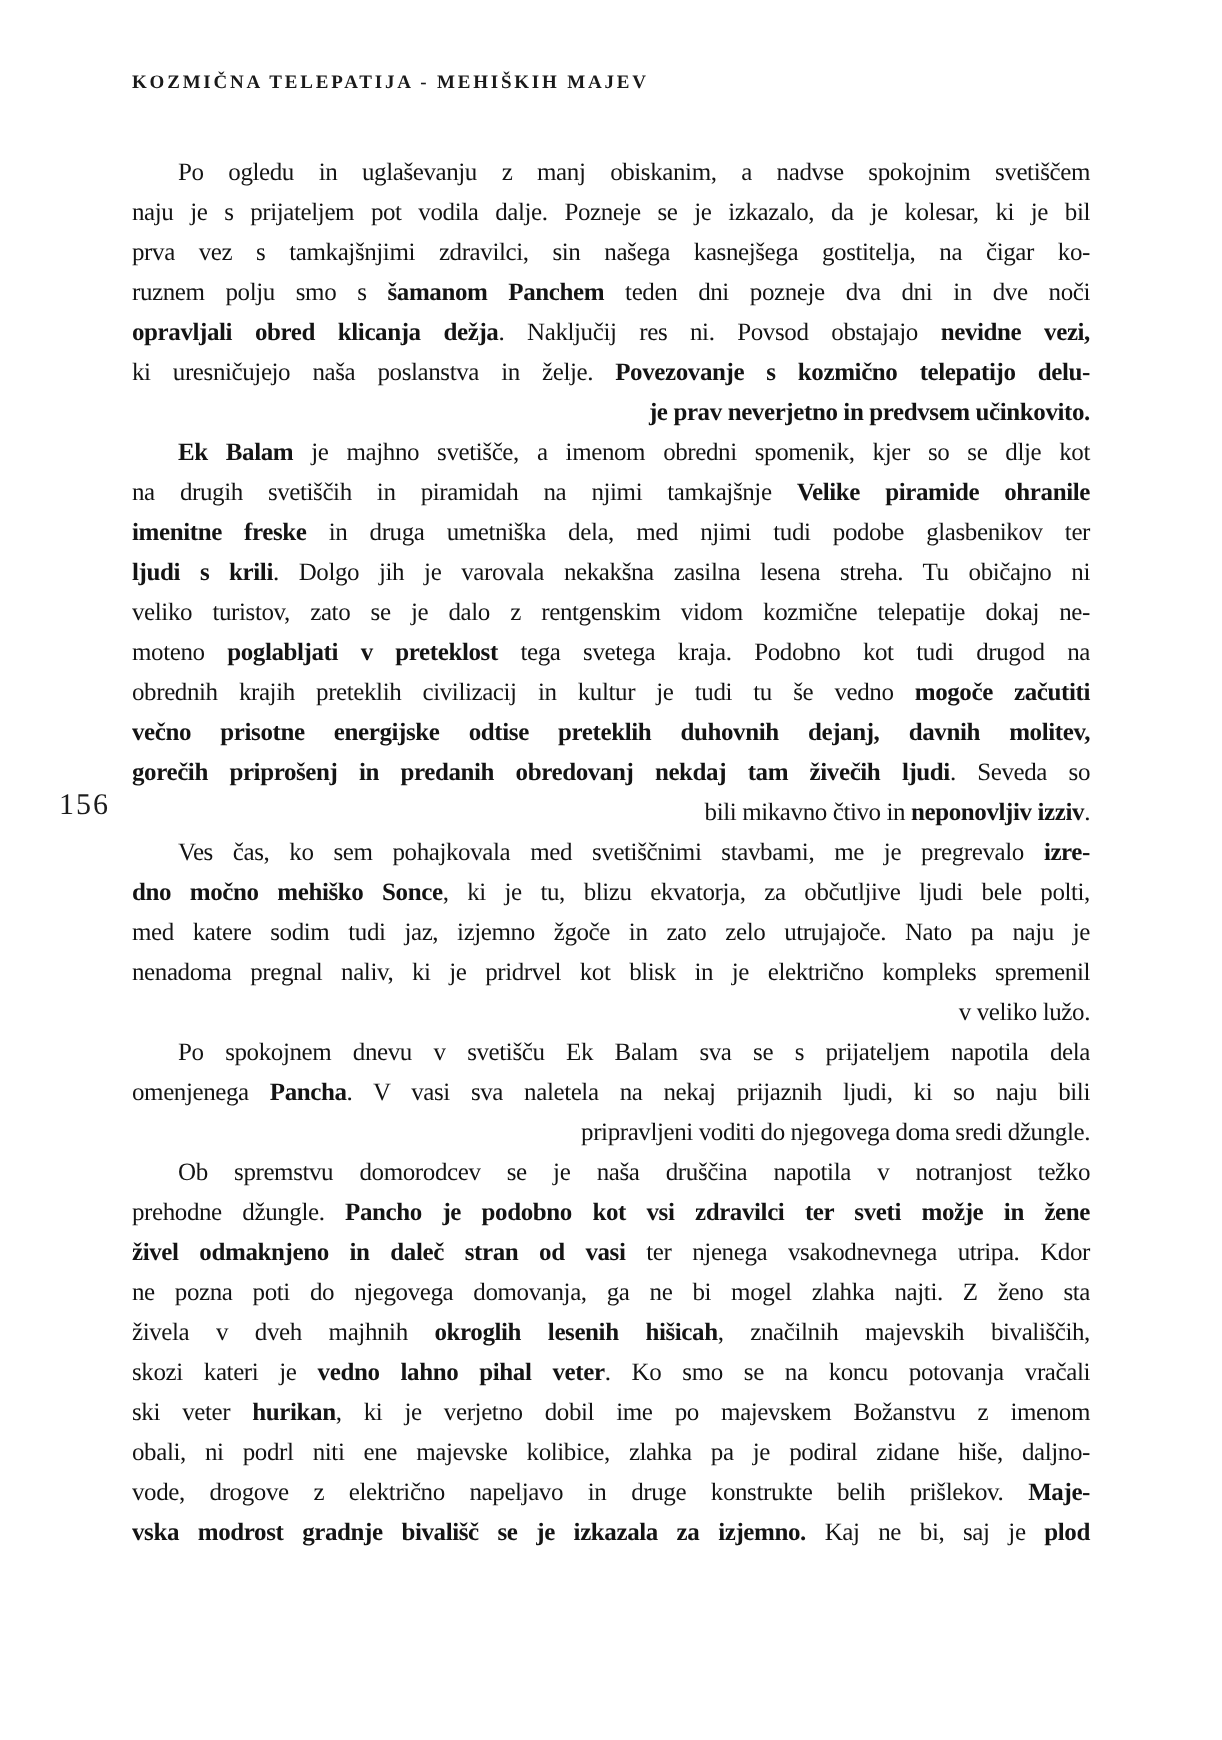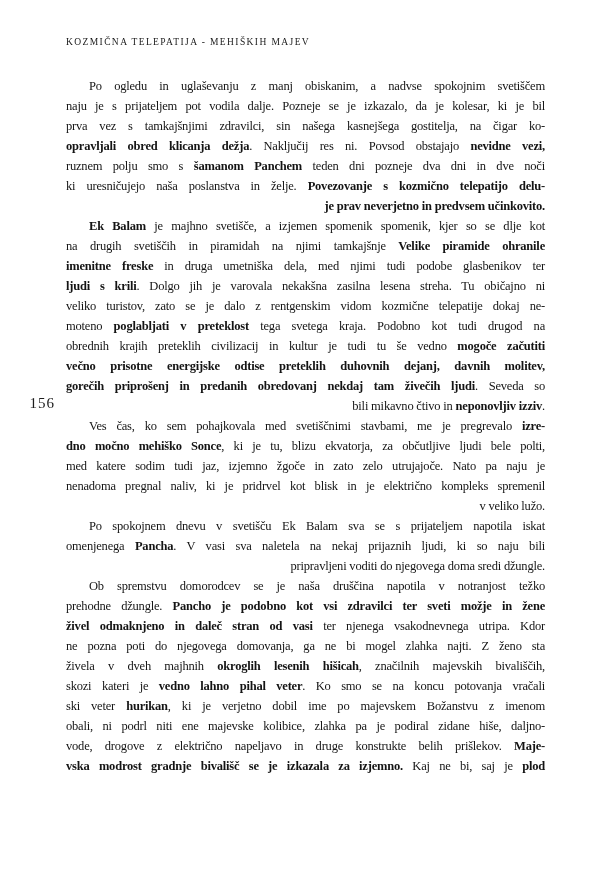--- a/index.html
+++ b/index.html
@@ -14,21 +14,21 @@
     background: #ffffff;
     font-family: "Liberation Serif", serif;
     color: #161616;
     overflow: hidden;
   }
   .running-header {
     position: absolute;
     left: 66px;
     top: 37px;
     font-size: 9.5px;
-    font-weight: normal;
+    font-weight: bold;
     letter-spacing: 1.4px;
     color: #1a1a1a;
     font-family: "Liberation Serif", serif;
   }
   .page-number {
     position: absolute;
     left: 21px;
     top: 395px;
     width: 34px;
     font-size: 15px;
@@ -65,40 +65,40 @@
 </head>
 <body>
 
 <div class="page">
   <div class="running-header">KOZMIČNA TELEPATIJA - MEHIŠKIH MAJEV</div>
   <div class="page-number">156</div>
   <div class="body-text">
       <div class="line j indent"><span>Po ogledu in uglaševanju z manj obiskanim, a nadvse spokojnim svetiščem</span></div>
       <div class="line j"><span>naju je s prijateljem pot vodila dalje. Pozneje se je izkazalo, da je kolesar, ki je bil</span></div>
       <div class="line j"><span>prva vez s tamkajšnjimi zdravilci, sin našega kasnejšega gostitelja, na čigar ko-</span></div>
+      <div class="line j"><span>ruznem polju smo s </span><span class="b">šamanom Panchem</span><span> teden dni pozneje dva dni in dve noči</span></div>
       <div class="line j"><span class="b">opravljali obred klicanja dežja</span><span>. Naključij res ni. Povsod obstajajo </span><span class="b">nevidne vezi,</span></div>
-      <div class="line j"><span>ruznem polju smo s </span><span class="b">šamanom Panchem</span><span> teden dni pozneje dva dni in dve noči</span></div>
       <div class="line j"><span>ki uresničujejo naša poslanstva in želje. </span><span class="b">Povezovanje s kozmično telepatijo delu-</span></div>
       <div class="line"><span class="b">je prav neverjetno in predvsem učinkovito.</span></div>
-      <div class="line j indent"><span class="b">Ek Balam</span><span> je majhno svetišče, a izjemen spomenik spomenik, kjer so se dlje kot</span></div>
+      <div class="line j indent"><span class="b">Ek Balam</span><span> je majhno svetišče, a imenom obredni spomenik, kjer so se dlje kot</span></div>
       <div class="line j"><span>na drugih svetiščih in piramidah na njimi tamkajšnje </span><span class="b">Velike piramide ohranile</span></div>
       <div class="line j"><span class="b">imenitne freske</span><span> in druga umetniška dela, med njimi tudi podobe glasbenikov ter</span></div>
       <div class="line j"><span class="b">ljudi s krili</span><span>. Dolgo jih je varovala nekakšna zasilna lesena streha. Tu običajno ni</span></div>
       <div class="line j"><span>veliko turistov, zato se je dalo z rentgenskim vidom kozmične telepatije dokaj ne-</span></div>
       <div class="line j"><span>moteno </span><span class="b">poglabljati v preteklost</span><span> tega svetega kraja. Podobno kot tudi drugod na</span></div>
       <div class="line j"><span>obrednih krajih preteklih civilizacij in kultur je tudi tu še vedno </span><span class="b">mogoče začutiti</span></div>
       <div class="line j"><span class="b">večno prisotne energijske odtise preteklih duhovnih dejanj, davnih molitev,</span></div>
       <div class="line j"><span class="b">gorečih priprošenj in predanih obredovanj nekdaj tam živečih ljudi</span><span>. Seveda so</span></div>
       <div class="line"><span>bili mikavno čtivo in </span><span class="b">neponovljiv izziv</span><span>.</span></div>
       <div class="line j indent"><span>Ves čas, ko sem pohajkovala med svetiščnimi stavbami, me je pregrevalo </span><span class="b">izre-</span></div>
       <div class="line j"><span class="b">dno močno mehiško Sonce</span><span>, ki je tu, blizu ekvatorja, za občutljive ljudi bele polti,</span></div>
       <div class="line j"><span>med katere sodim tudi jaz, izjemno žgoče in zato zelo utrujajoče. Nato pa naju je</span></div>
       <div class="line j"><span>nenadoma pregnal naliv, ki je pridrvel kot blisk in je električno kompleks spremenil</span></div>
       <div class="line"><span>v veliko lužo.</span></div>
-      <div class="line j indent"><span>Po spokojnem dnevu v svetišču Ek Balam sva se s prijateljem napotila iskat</span></div>
+      <div class="line j indent"><span>Po spokojnem dnevu v svetišču Ek Balam sva se s prijateljem napotila dela</span></div>
       <div class="line j"><span>omenjenega </span><span class="b">Pancha</span><span>. V vasi sva naletela na nekaj prijaznih ljudi, ki so naju bili</span></div>
       <div class="line"><span>pripravljeni voditi do njegovega doma sredi džungle.</span></div>
       <div class="line j indent"><span>Ob spremstvu domorodcev se je naša druščina napotila v notranjost težko</span></div>
       <div class="line j"><span>prehodne džungle. </span><span class="b">Pancho je podobno kot vsi zdravilci ter sveti možje in žene</span></div>
       <div class="line j"><span class="b">živel odmaknjeno in daleč stran od vasi</span><span> ter njenega vsakodnevnega utripa. Kdor</span></div>
       <div class="line j"><span>ne pozna poti do njegovega domovanja, ga ne bi mogel zlahka najti. Z ženo sta</span></div>
       <div class="line j"><span>živela v dveh majhnih </span><span class="b">okroglih lesenih hišicah</span><span>, značilnih majevskih bivališčih,</span></div>
       <div class="line j"><span>skozi kateri je </span><span class="b">vedno lahno pihal veter</span><span>. Ko smo se na koncu potovanja vračali</span></div>
       <div class="line j"><span>ski veter </span><span class="b">hurikan</span><span>, ki je verjetno dobil ime po majevskem Božanstvu z imenom</span></div>
       <div class="line j"><span>obali, ni podrl niti ene majevske kolibice, zlahka pa je podiral zidane hiše, daljno-</span></div>

